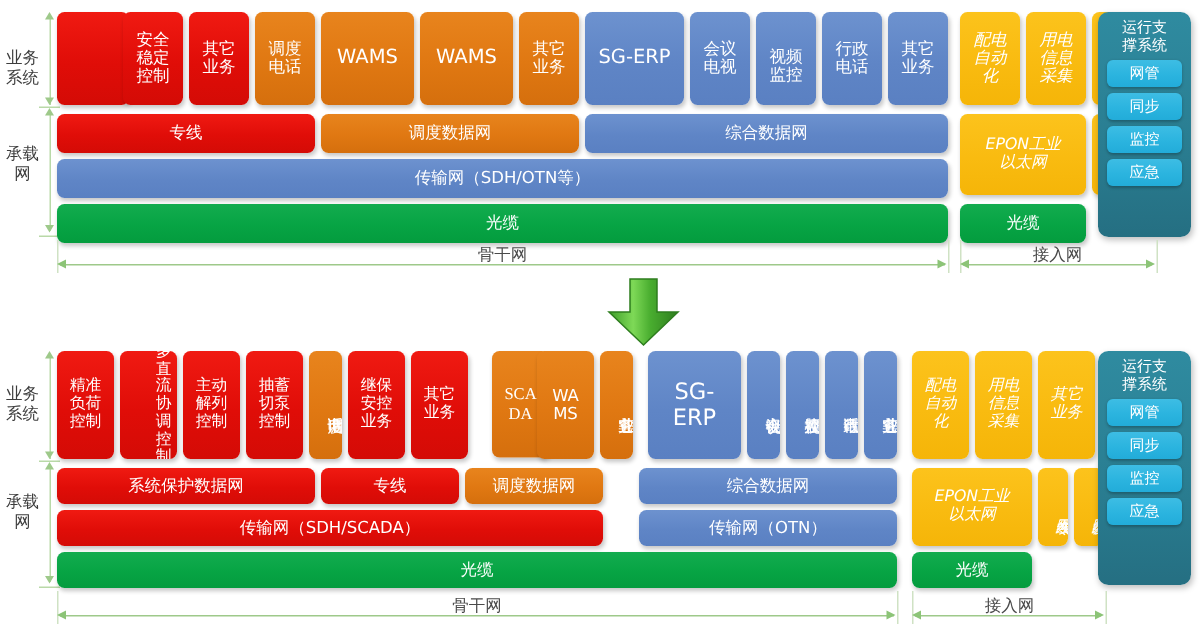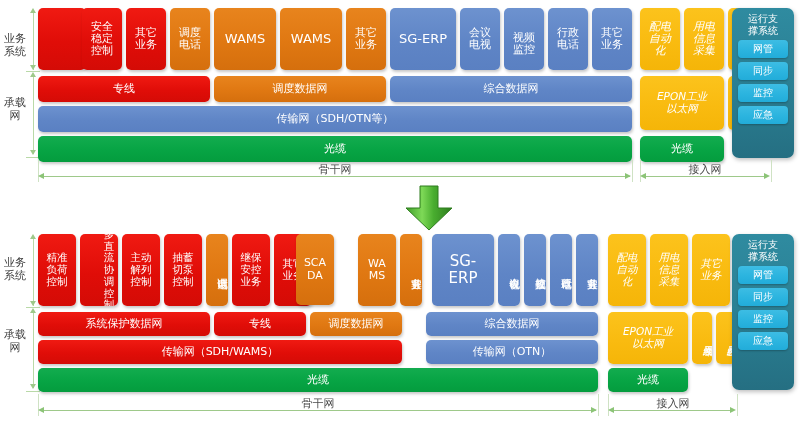--- a/index.html
+++ b/index.html
@@ -232,21 +232,21 @@
       </div>
       <div class="box c-org" style="left: 206px; width: 22px; top: 6px; height: 72px; font-size: 10.5px;">
         <span class="vtext" style="line-height: 1.03;">调度电话</span>
       </div>
       <div class="box c-red" style="left: 232px; width: 38px; top: 6px; height: 72px; font-size: 10.5px;">
         <span style="line-height: 1.12;">继保<br>安控<br>业务</span>
       </div>
       <div class="box c-red" style="left: 274px; width: 38px; top: 6px; height: 72px; font-size: 10.5px;">
         <span style="line-height: 1.12;">其它<br>业务</span>
       </div>
-      <div class="box c-org" style="left: 296px; width: 38px; top: 6px; height: 71px; font-size: 11px;">
+      <div class="box c-org" style="left: 328px; width: 38px; top: 6px; height: 71px; font-size: 11px; font-family: Liberation Serif, serif;">
         <span style="line-height: 1.12;">SCA<br>DA</span>
       </div>
       <div class="box c-org" style="left: 358px; width: 38px; top: 6px; height: 72px; font-size: 11px;">
         <span style="line-height: 1.12;">WA<br>MS</span>
       </div>
       <div class="box c-org" style="left: 400px; width: 22px; top: 6px; height: 72px; font-size: 10.5px;">
         <span class="vtext" style="line-height: 1.03;">其它业务</span>
       </div>
       <div class="box c-blu" style="left: 432px; width: 62px; top: 6px; height: 72px; font-size: 15px;">
         <span style="line-height: 1.12;">SG-<br>ERP</span>
@@ -289,21 +289,21 @@
       <div class="box c-yel" style="left: 608px; width: 80px; top: 84px; height: 52px; font-size: 10.5px;">
         <span style="line-height: 1.12;">EPON工业<br>以太网</span>
       </div>
       <div class="box c-yel" style="left: 692px; width: 20px; top: 84px; height: 52px; font-size: 10px;">
         <span class="vtext" style="line-height: 1.03;">无线专网</span>
       </div>
       <div class="box c-yel" style="left: 716px; width: 20px; top: 84px; height: 52px; font-size: 10px;">
         <span class="vtext" style="line-height: 1.03;">无线公网</span>
       </div>
       <div class="box c-red" style="left: 38px; width: 364px; top: 112px; height: 24px; font-size: 11px;">
-        <span style="line-height: 1.12;">传输网（SDH/WAMS）</span>
+        <span style="line-height: 1.12;">传输网（SDH/SCADA）</span>
       </div>
       <div class="box c-blu" style="left: 426px; width: 172px; top: 112px; height: 24px; font-size: 11px;">
         <span style="line-height: 1.12;">传输网（OTN）</span>
       </div>
       <div class="box c-grn" style="left: 38px; width: 560px; top: 140px; height: 24px; font-size: 11px;">
         <span style="line-height: 1.12;">光缆</span>
       </div>
       <div class="box c-grn" style="left: 608px; width: 80px; top: 140px; height: 24px; font-size: 11px;">
         <span style="line-height: 1.12;">光缆</span>
       </div>

